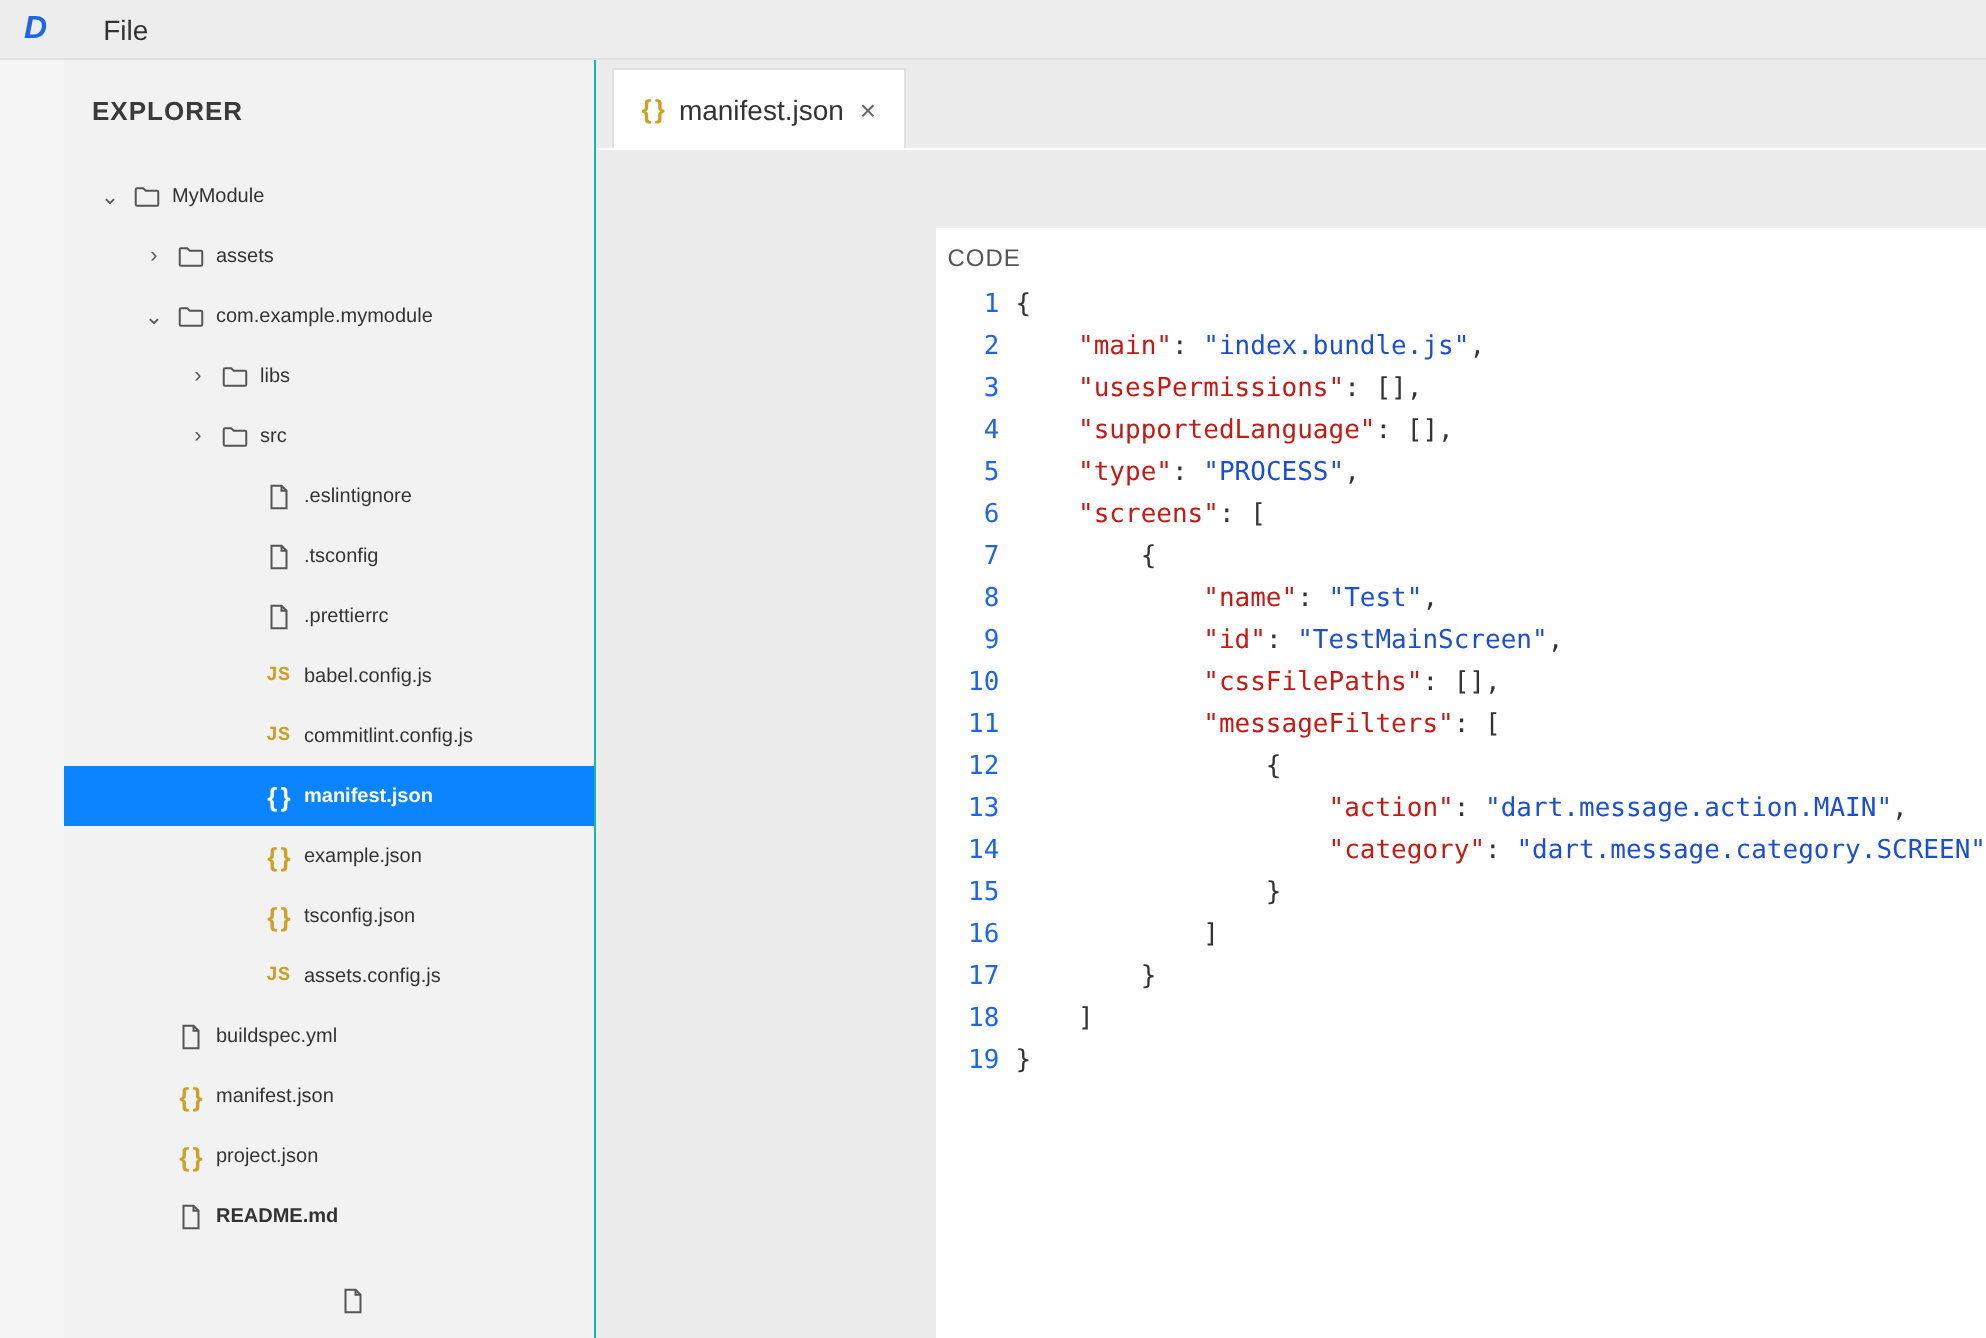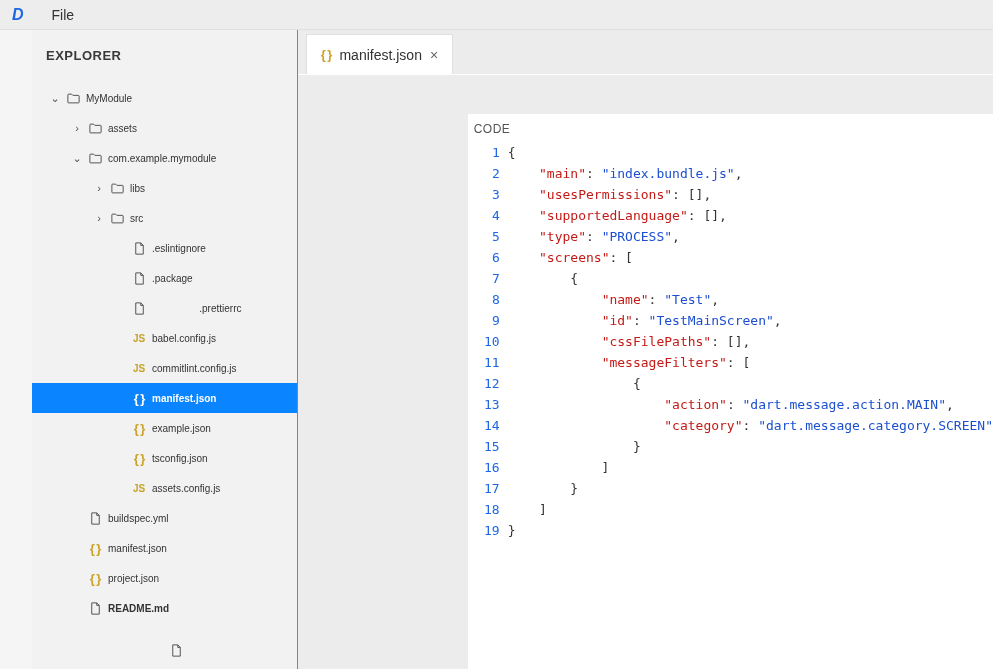--- a/index.html
+++ b/index.html
@@ -63,21 +63,21 @@
     background: #0a84ff;
     color: #fff;
   }
   .tree-row.selected .ic-braces { color:#fff; }
   .tw { display:inline-block; width: 18px; text-align:center; font-size:11px; color:#555; flex:0 0 18px;}
   .tree-row.selected .tw { color:#fff; }
   .ic { display:inline-flex; width:18px; height:18px; align-items:center; justify-content:center; margin-right:4px; flex:0 0 18px;}
   .ic svg { width:15px; height:15px; }
   .ic-folder { color:#555; }
   .ic-file { color:#555; }
-  .ic-js { color:#c9a227; font-weight:bold; font-size:10px; font-family: Liberation Sans, sans-serif; }
+  .ic-js { color:#c9a227; font-weight:bold; font-size:10px; font-family: Liberation Mono, monospace; }
   .ic-braces { color:#c9a227; font-weight:bold; font-size:13px; font-family: Arial; letter-spacing:-1px;}
   .tree-label { flex:1; overflow:hidden; text-overflow:ellipsis; font-size:10px;}
   .tree-row.selected .tree-label { font-weight:600; }
 
   
   .editor {
     flex: 1;
     display: flex;
     flex-direction: column;
     background: #ececec;
@@ -212,23 +212,23 @@
           <span class="tree-label">.eslintignore</span>
         </div>
         <div class="tree-row" style="padding-left: 80px;">
           <span class="tw">&nbsp;</span>
           <span class="ic ic-file">
             <svg viewBox="0 0 24 24" fill="none" stroke="currentColor" stroke-width="1.6">
               <path d="M6 3h8l4 4v14H6z"></path>
               <path d="M14 3v4h4"></path>
             </svg>
           </span>
-          <span class="tree-label">.package</span>
-        </div>
-        <div class="tree-row" style="padding-left: 80px; text-align: center;">
+          <span class="tree-label">.tsconfig</span>
+        </div>
+        <div class="tree-row" style="padding-left: 80px;">
           <span class="tw">&nbsp;</span>
           <span class="ic ic-file">
             <svg viewBox="0 0 24 24" fill="none" stroke="currentColor" stroke-width="1.6">
               <path d="M6 3h8l4 4v14H6z"></path>
               <path d="M14 3v4h4"></path>
             </svg>
           </span>
           <span class="tree-label">.prettierrc</span>
         </div>
         <div class="tree-row" style="padding-left: 80px;">

